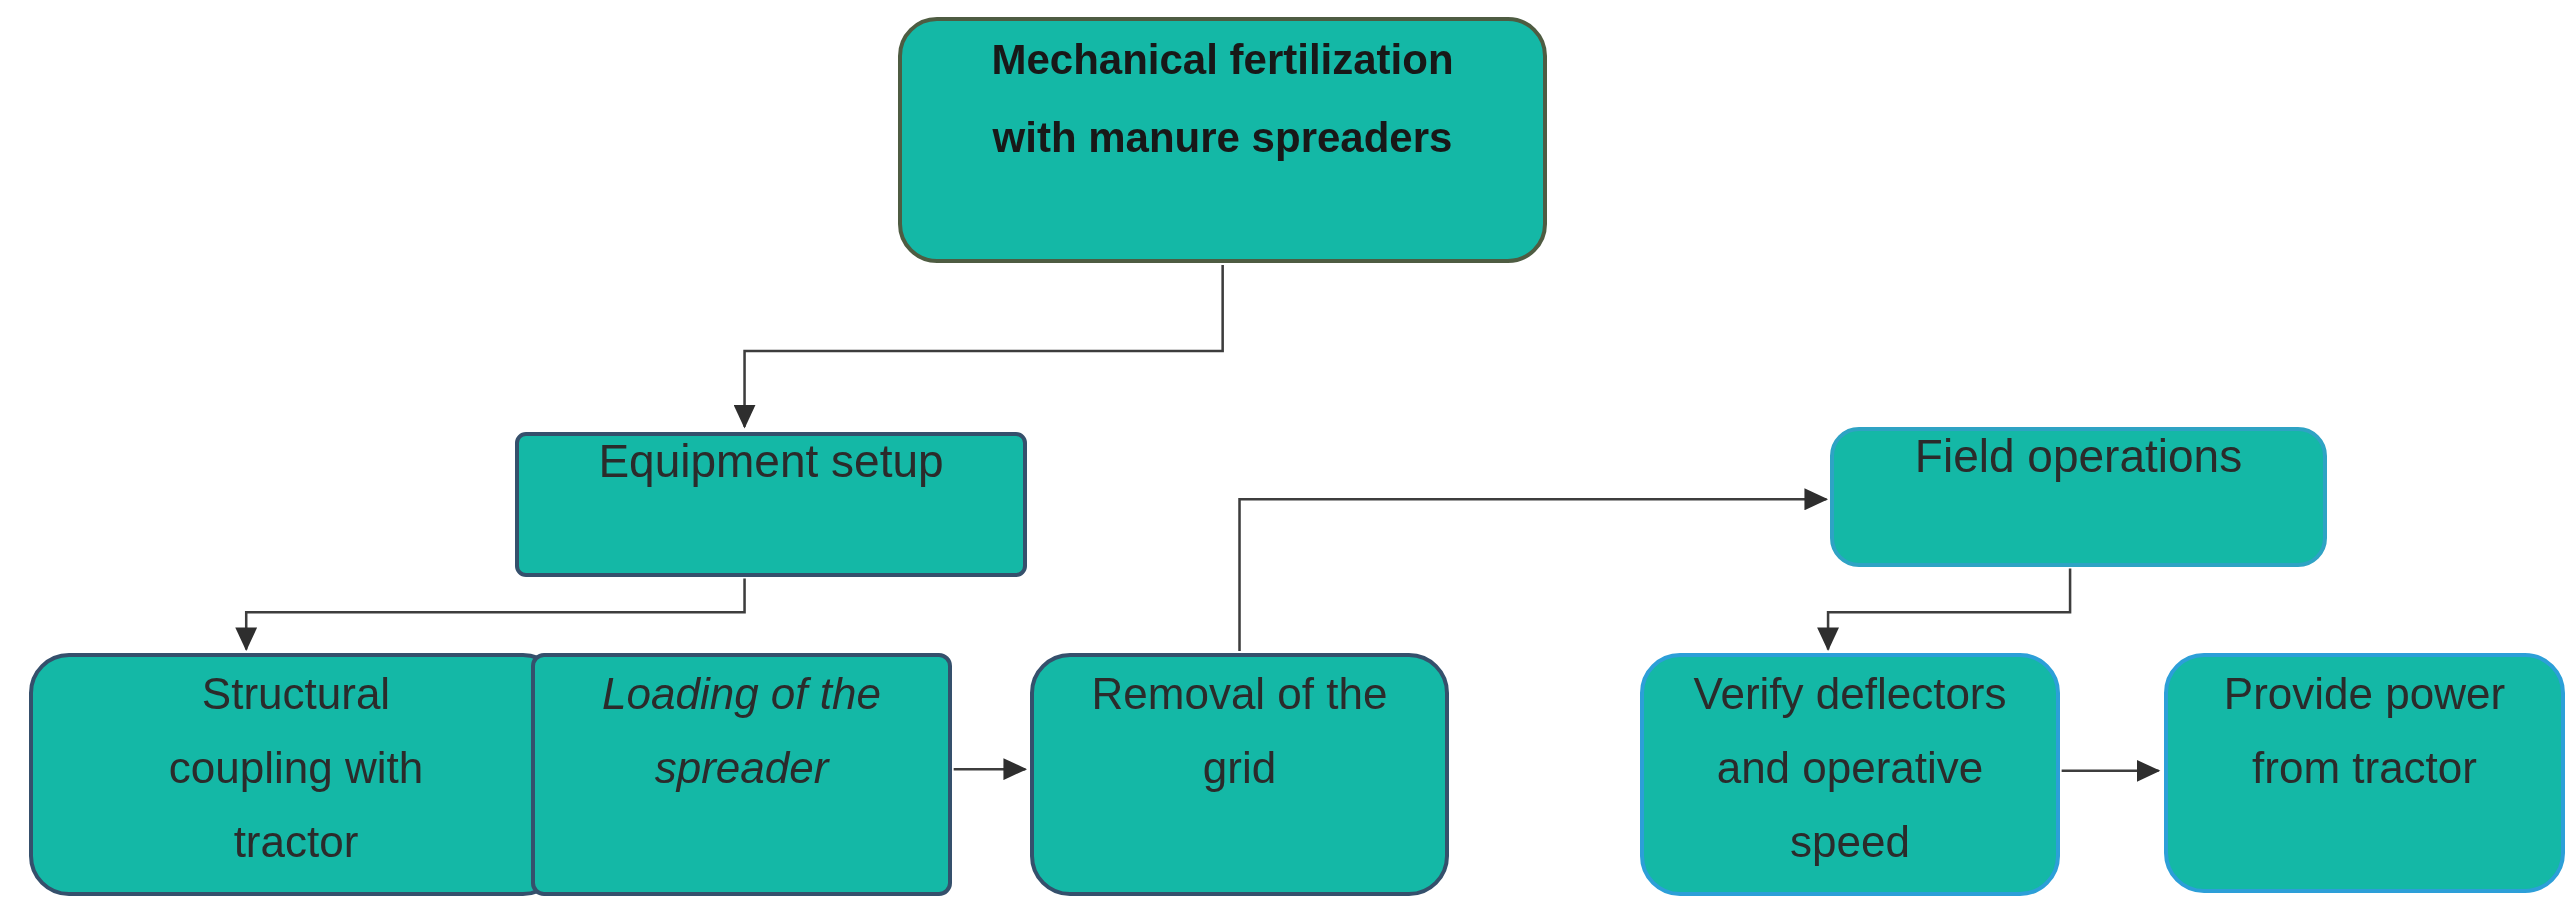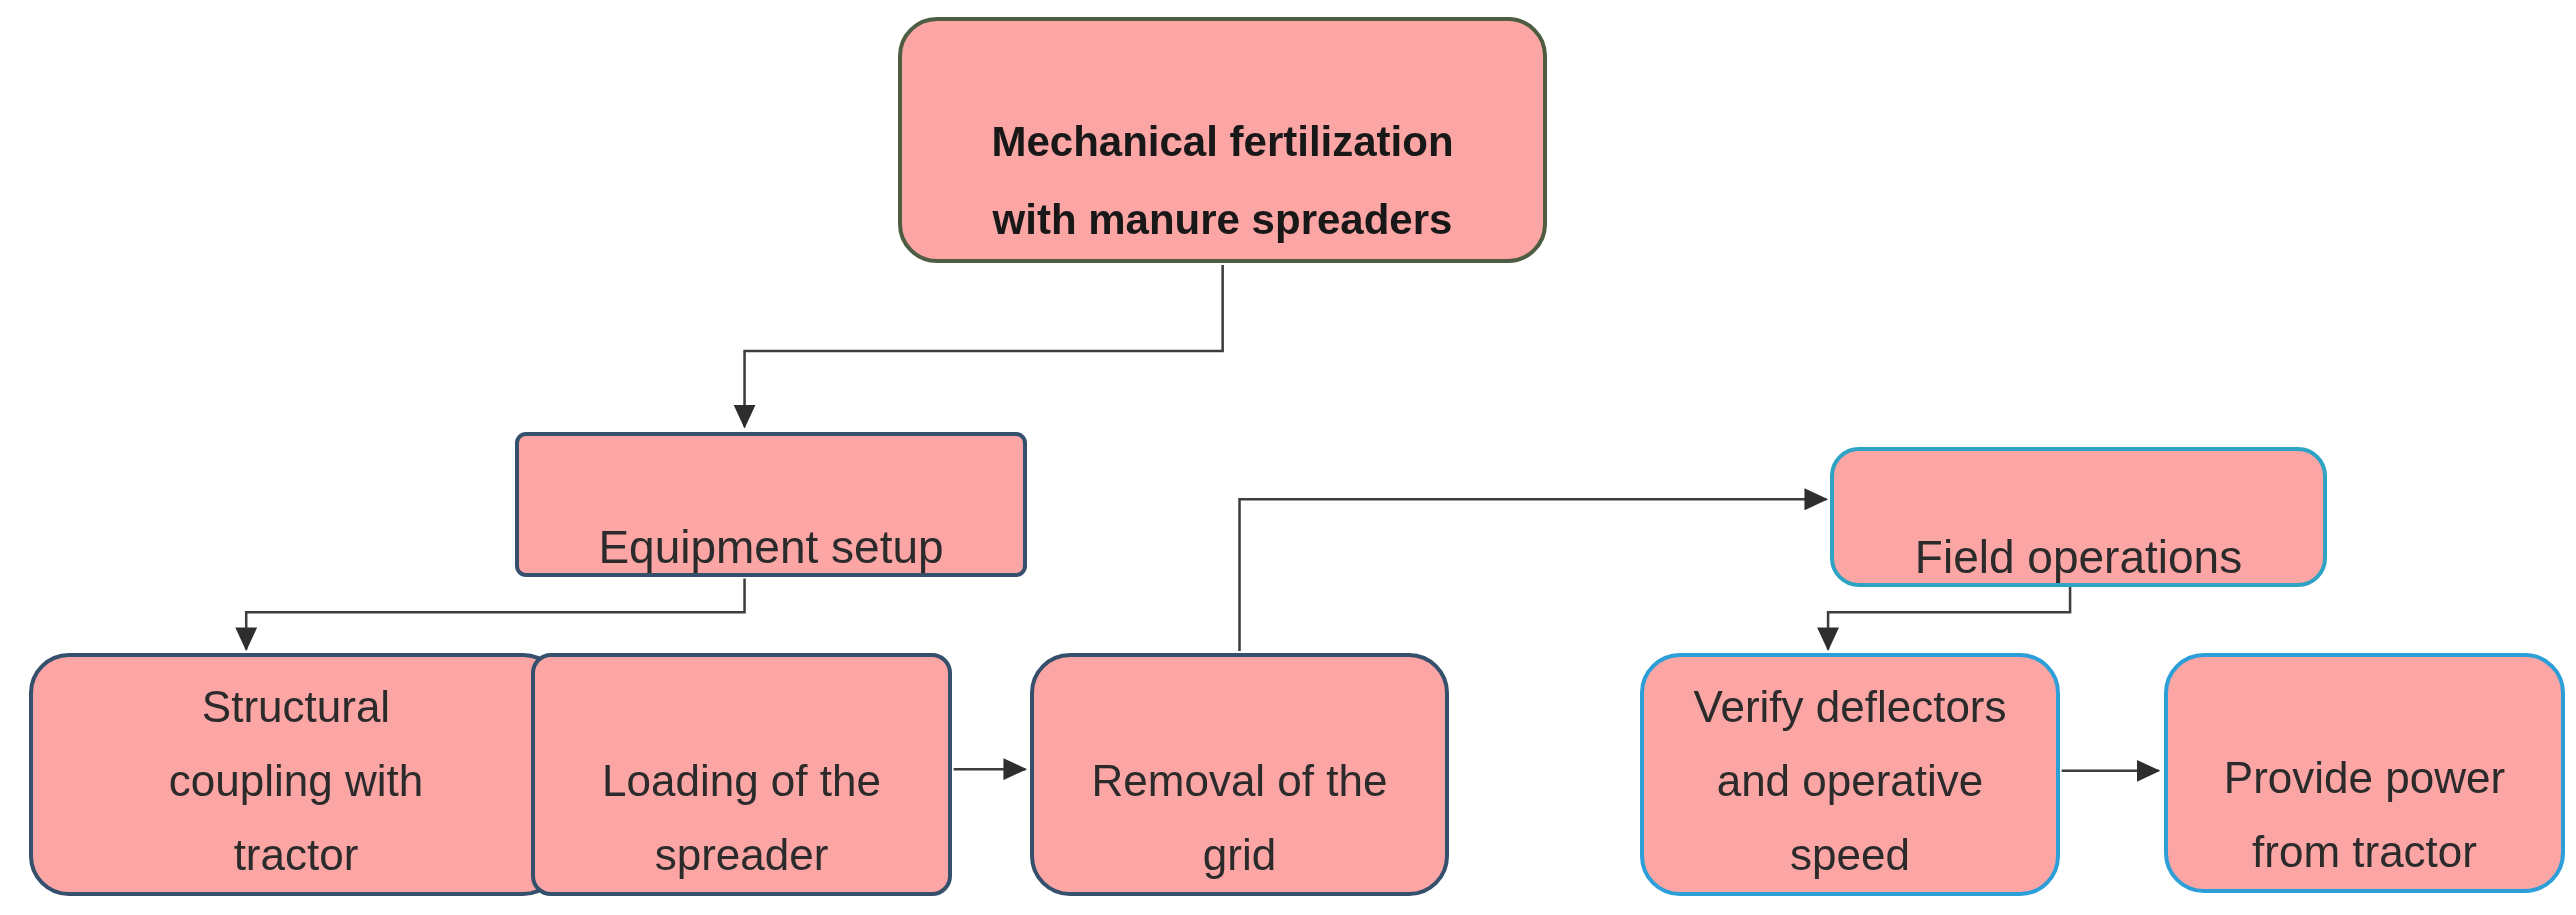--- a/index.html
+++ b/index.html
@@ -23,23 +23,23 @@
     height: 916px;
   }
   .connector-layer polyline {
     fill: none;
     stroke: #3d3d3d;
     stroke-width: 3;
   }
   .node {
     position: absolute;
     box-sizing: border-box;
-    background: #fca5a5;
+    background: #14b8a6;
     display: flex;
-    align-items: flex-end;
+    align-items: flex-start;
     justify-content: center;
     text-align: center;
   }
   .node .label {
     display: block;
     white-space: pre-line;
     color: #2b2b2b;
     font-size: 44px;
     line-height: 74px;
   }
@@ -59,33 +59,33 @@
   .node-equipment-setup {
     left: 515px; top: 432px; width: 512px; height: 145px;
     border: 4.2px solid #35506c;
     border-radius: 11px;
   }
   .node-equipment-setup .label { font-size: 46px; line-height: 51px; }
   .node-field-operations {
     left: 1830px; top: 427px; width: 497px; height: 140px;
     border: 4.2px solid #2ea3c4;
     border-radius: 29px;
-    margin-top: 20px;
   }
   .node-field-operations .label { font-size: 46px; line-height: 51px; }
   
   .node-structural-coupling {
     left: 29px; top: 653px; width: 534px; height: 243px;
     border: 4.2px solid #35506c;
     border-radius: 40px;
   }
   .node-loading-spreader {
     left: 531px; top: 653px; width: 421px; height: 243px;
     border: 4.2px solid #35506c;
-    border-radius: 20px;
+    border-radius: 13px;
+    font-style: italic;
   }
   .node-removal-grid {
     left: 1030px; top: 653px; width: 419px; height: 243px;
     border: 4.2px solid #35506c;
     border-radius: 40px;
   }
   .node-verify-deflectors {
     left: 1640px; top: 653px; width: 420px; height: 243px;
     border: 4.2px solid #2c9fd8;
     border-radius: 40px;

